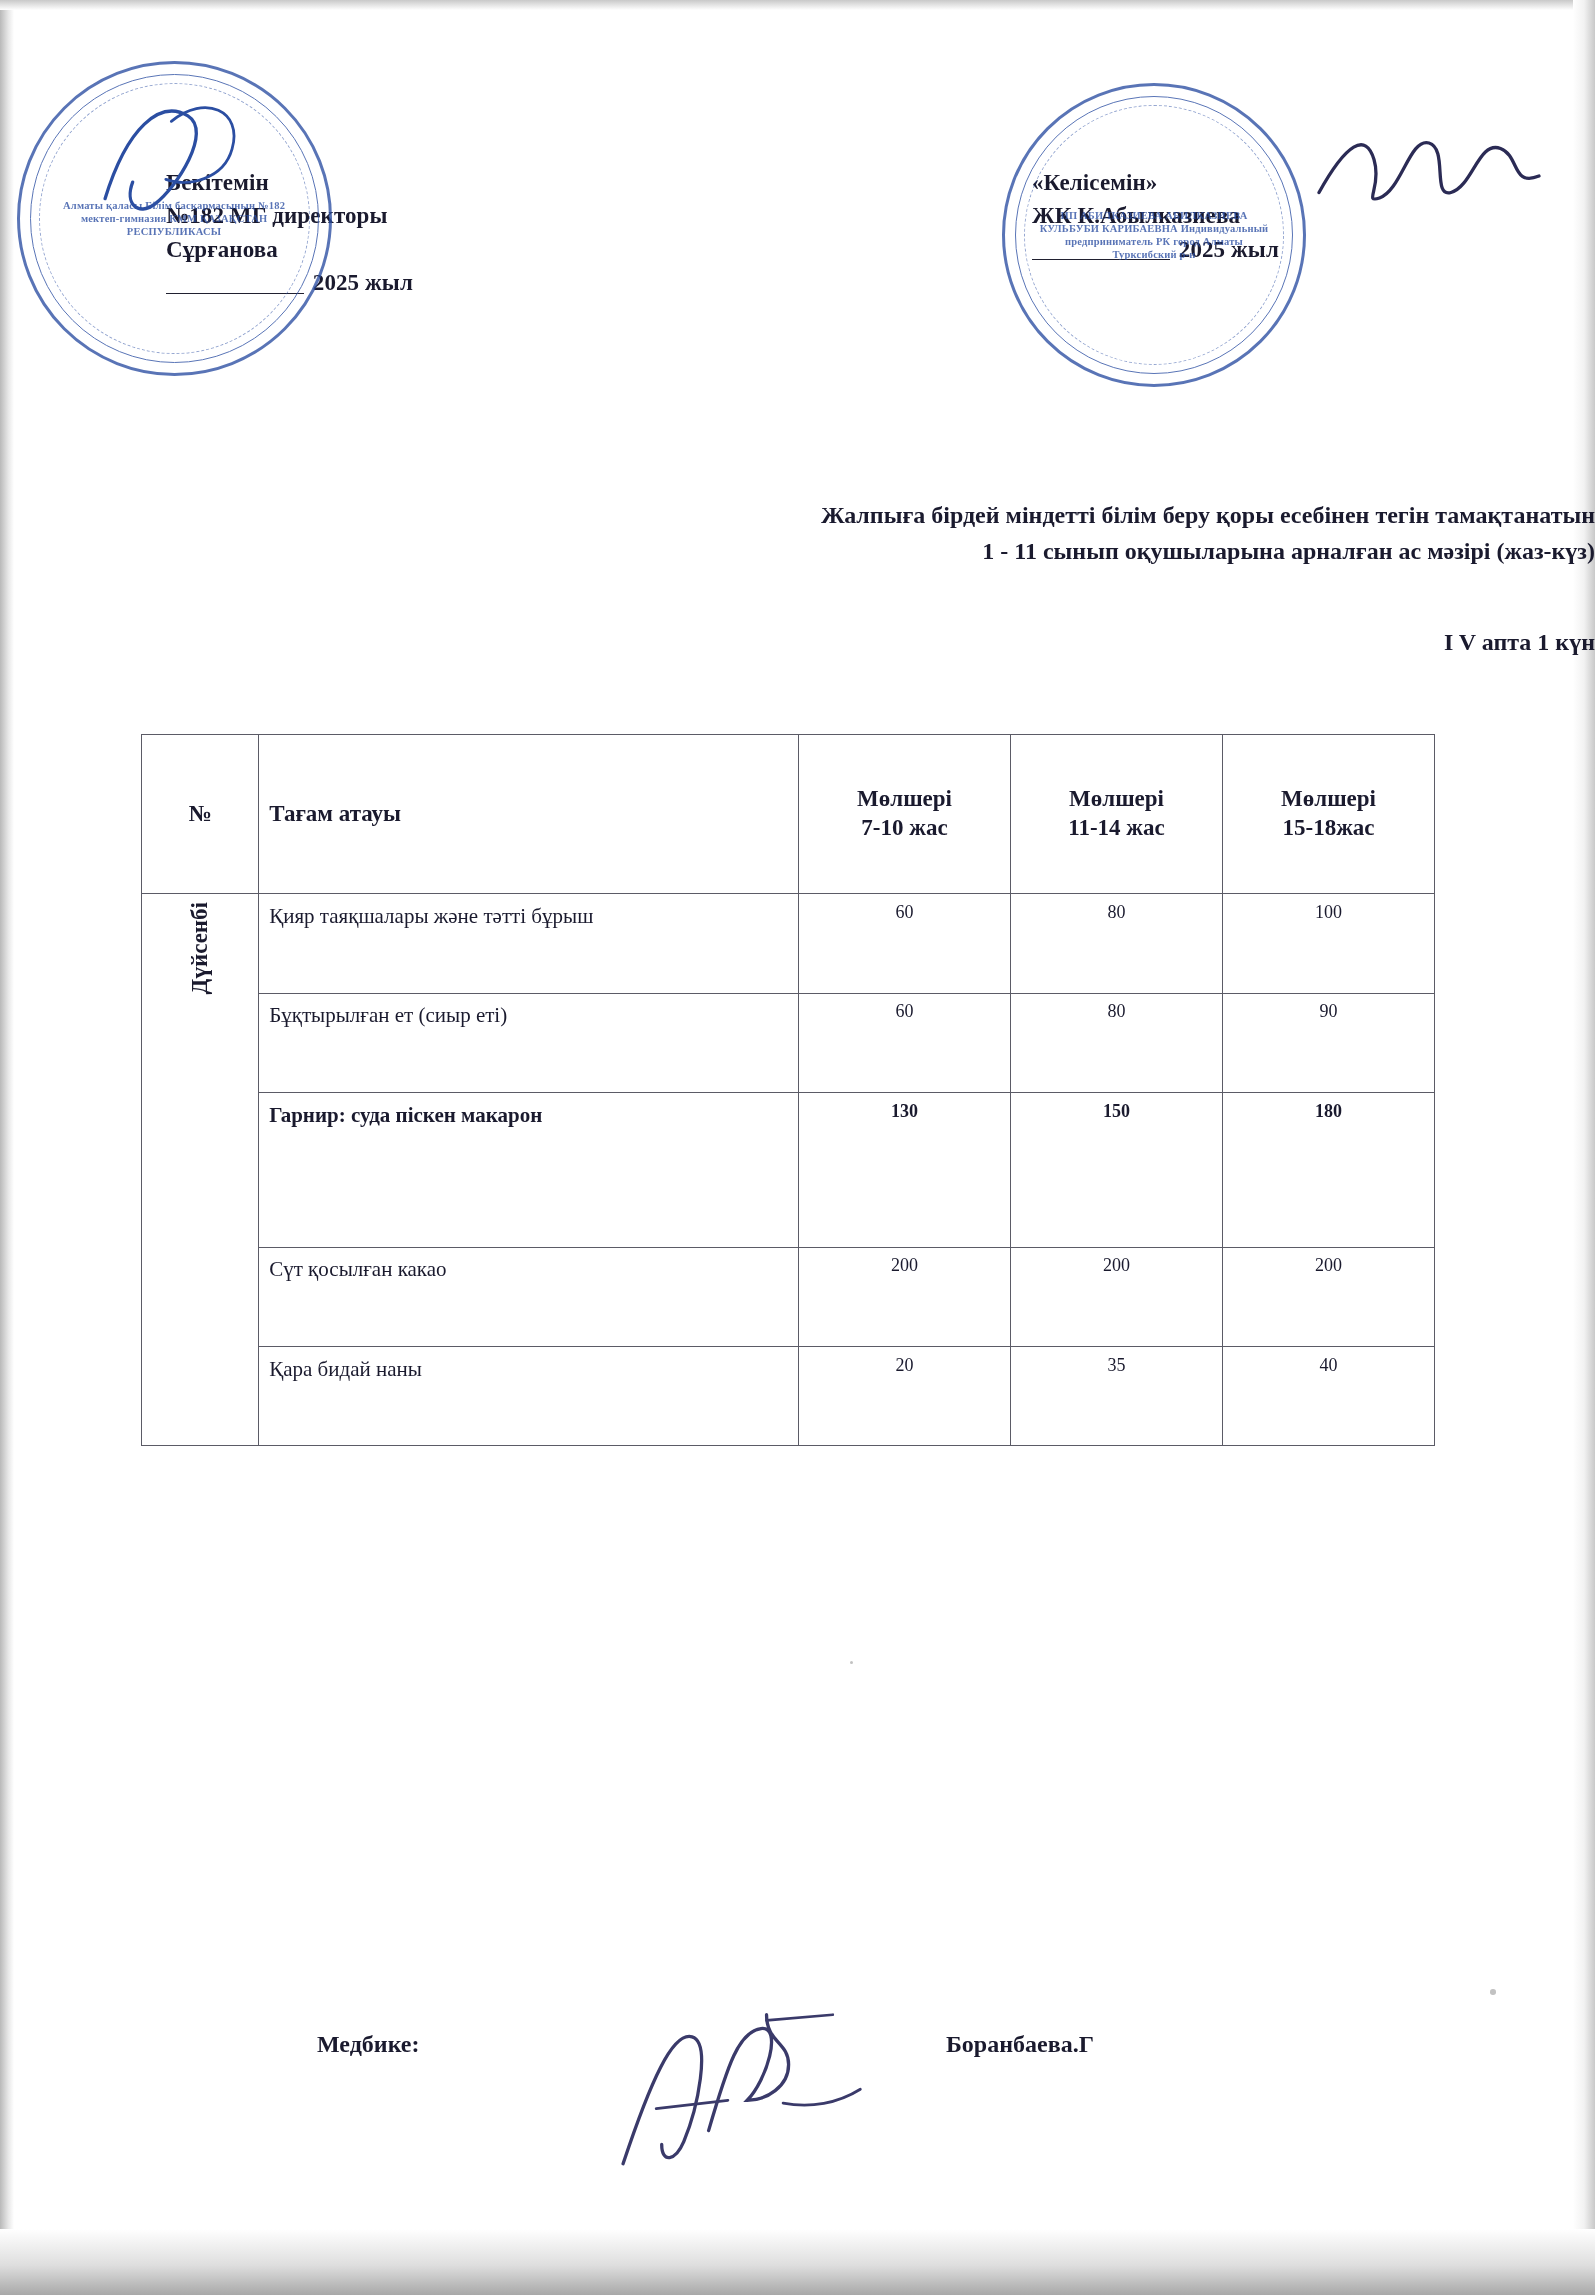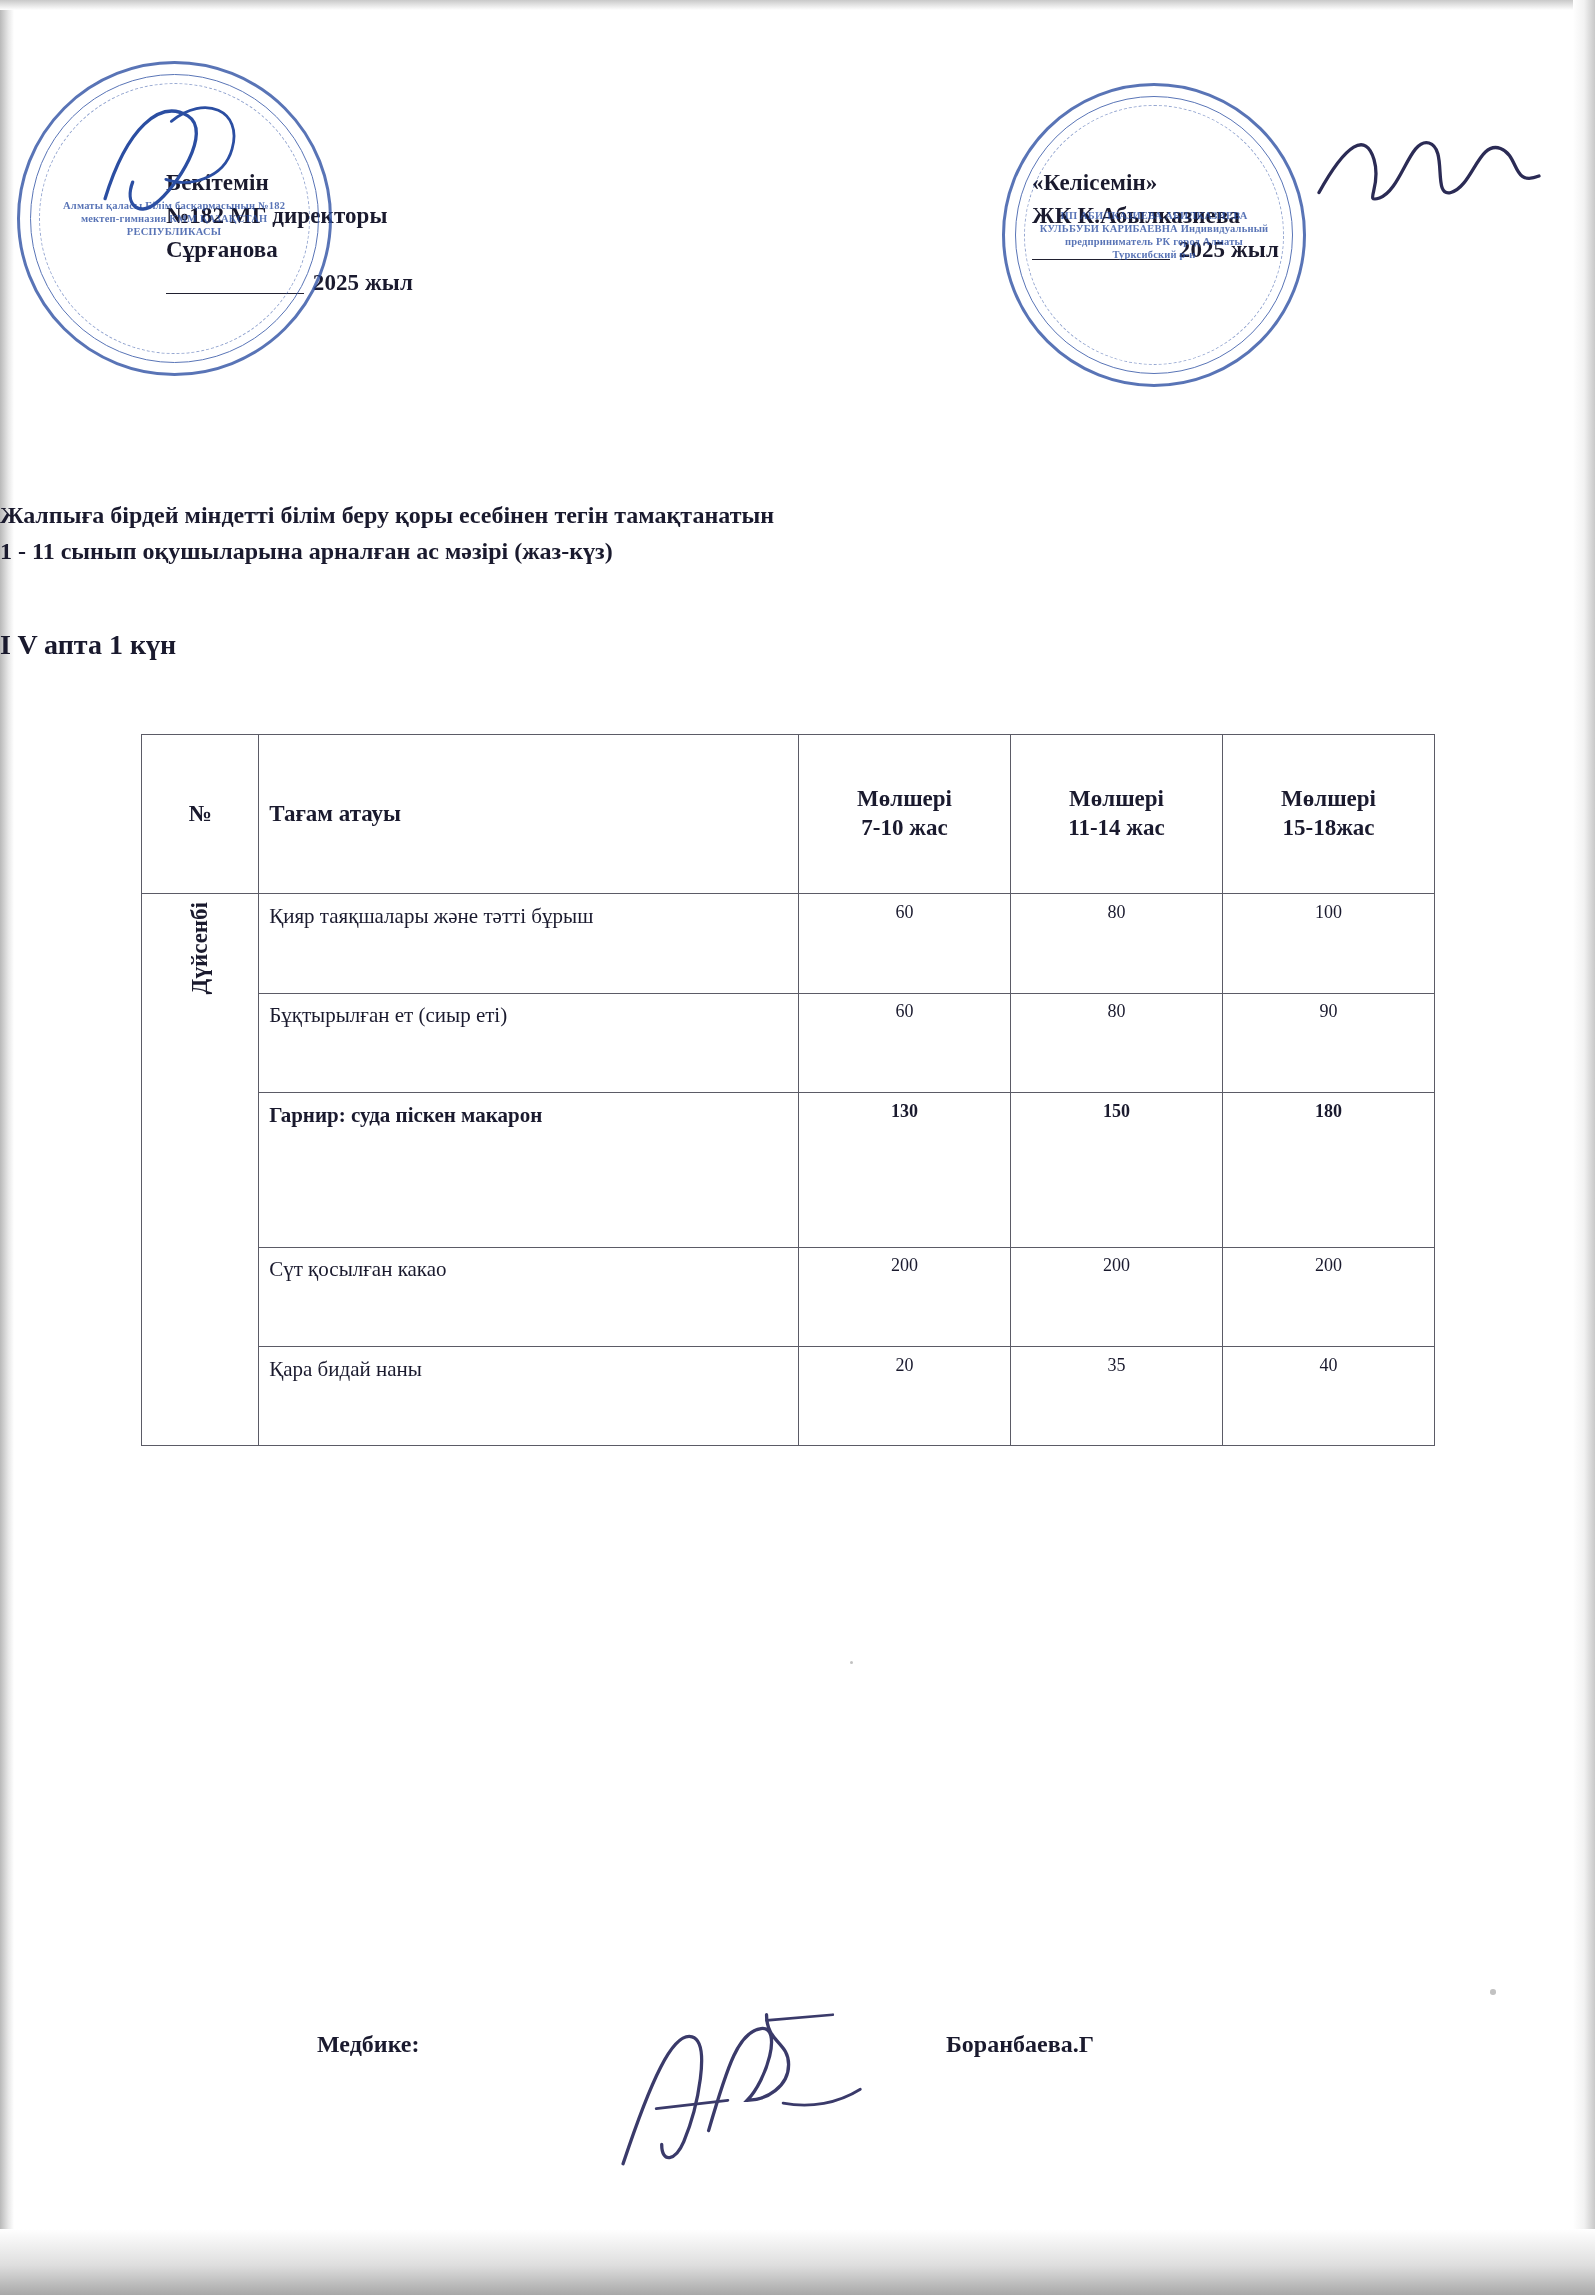--- a/index.html
+++ b/index.html
@@ -109,27 +109,27 @@
     pointer-events: none;
   }
   #sig-left  { left: 94px; top: 77px; }
   #sig-right { left: 1313px; top: 110px; }
   #sig-nurse { left: 601px; top: 1998px; }
 
   
   .doc-title {
     position: absolute;
     left: 0; right: 0;
-    text-align: left;
+    text-align: right;
     font-weight: bold;
     font-size: 24px;
     line-height: 1.5;
   }
   #title-main { top: 497px; }
-  #title-week { top: 624px; font-size: 28px; }
+  #title-week { top: 624px; font-size: 24px; }
 
   
   .menu-table {
     position: absolute;
     left: 141px;
     top: 734px;
     width: 1294px;
     border-collapse: collapse;
     font-size: 22px;
   }

